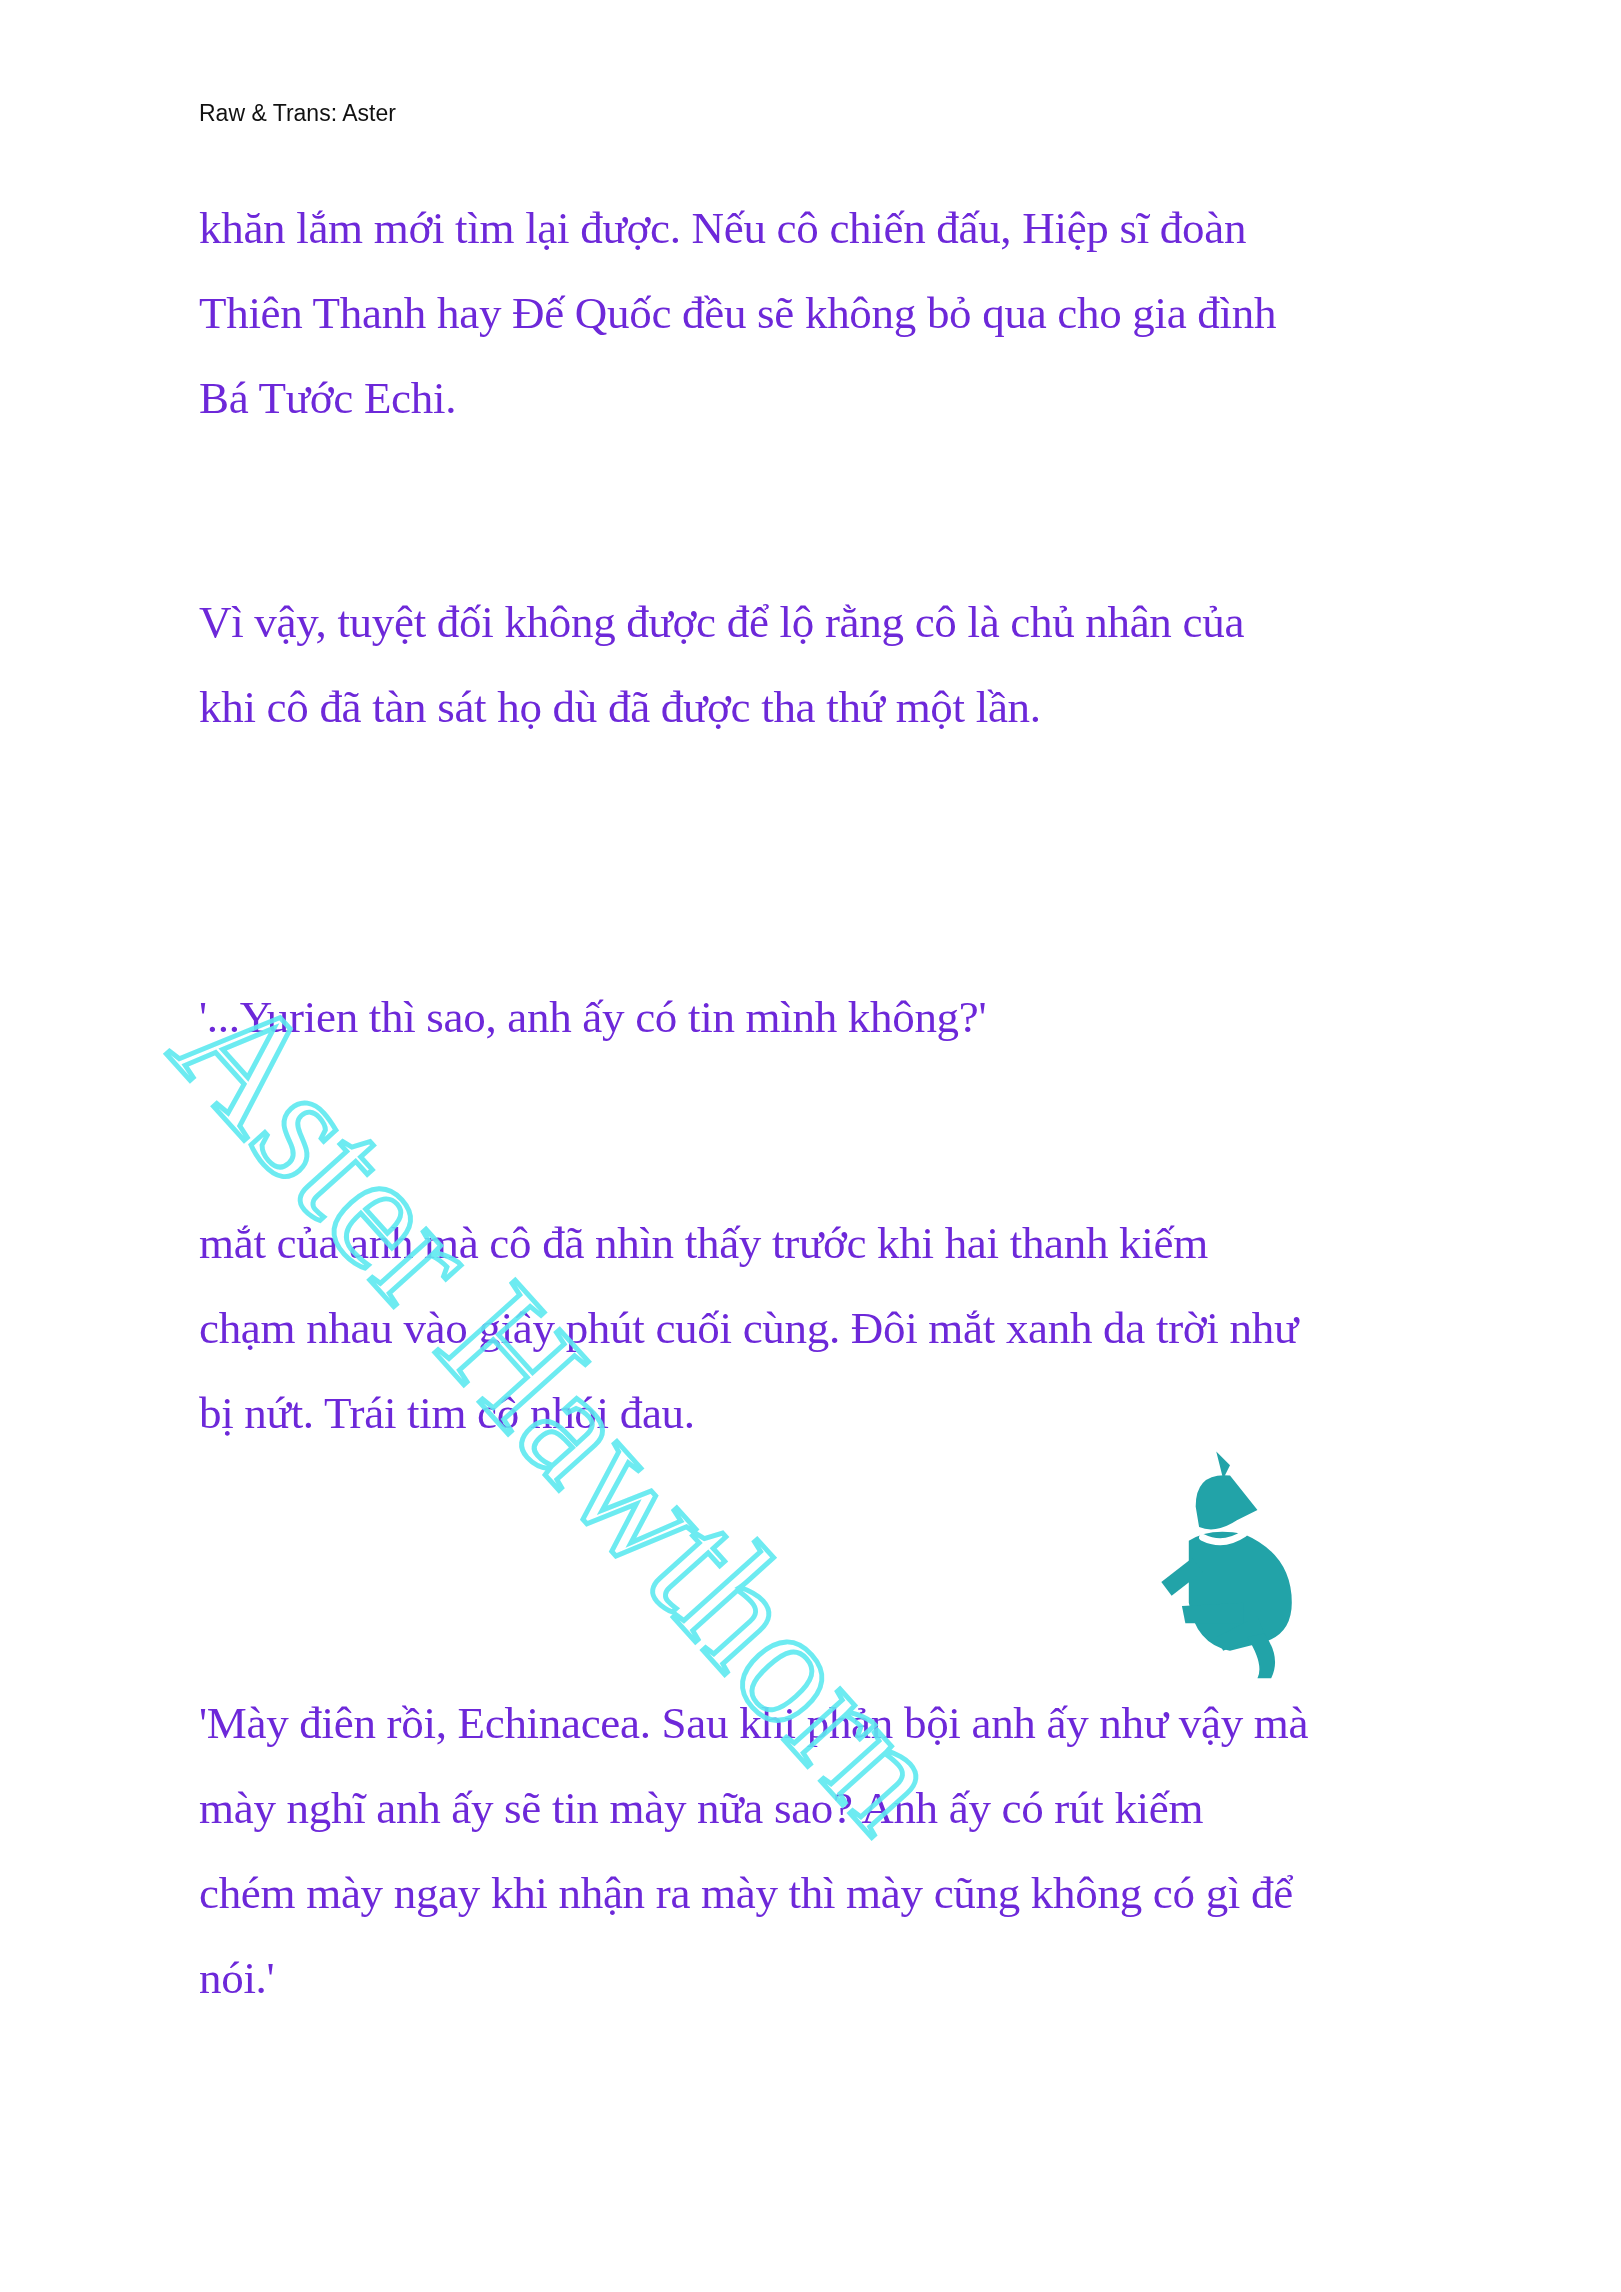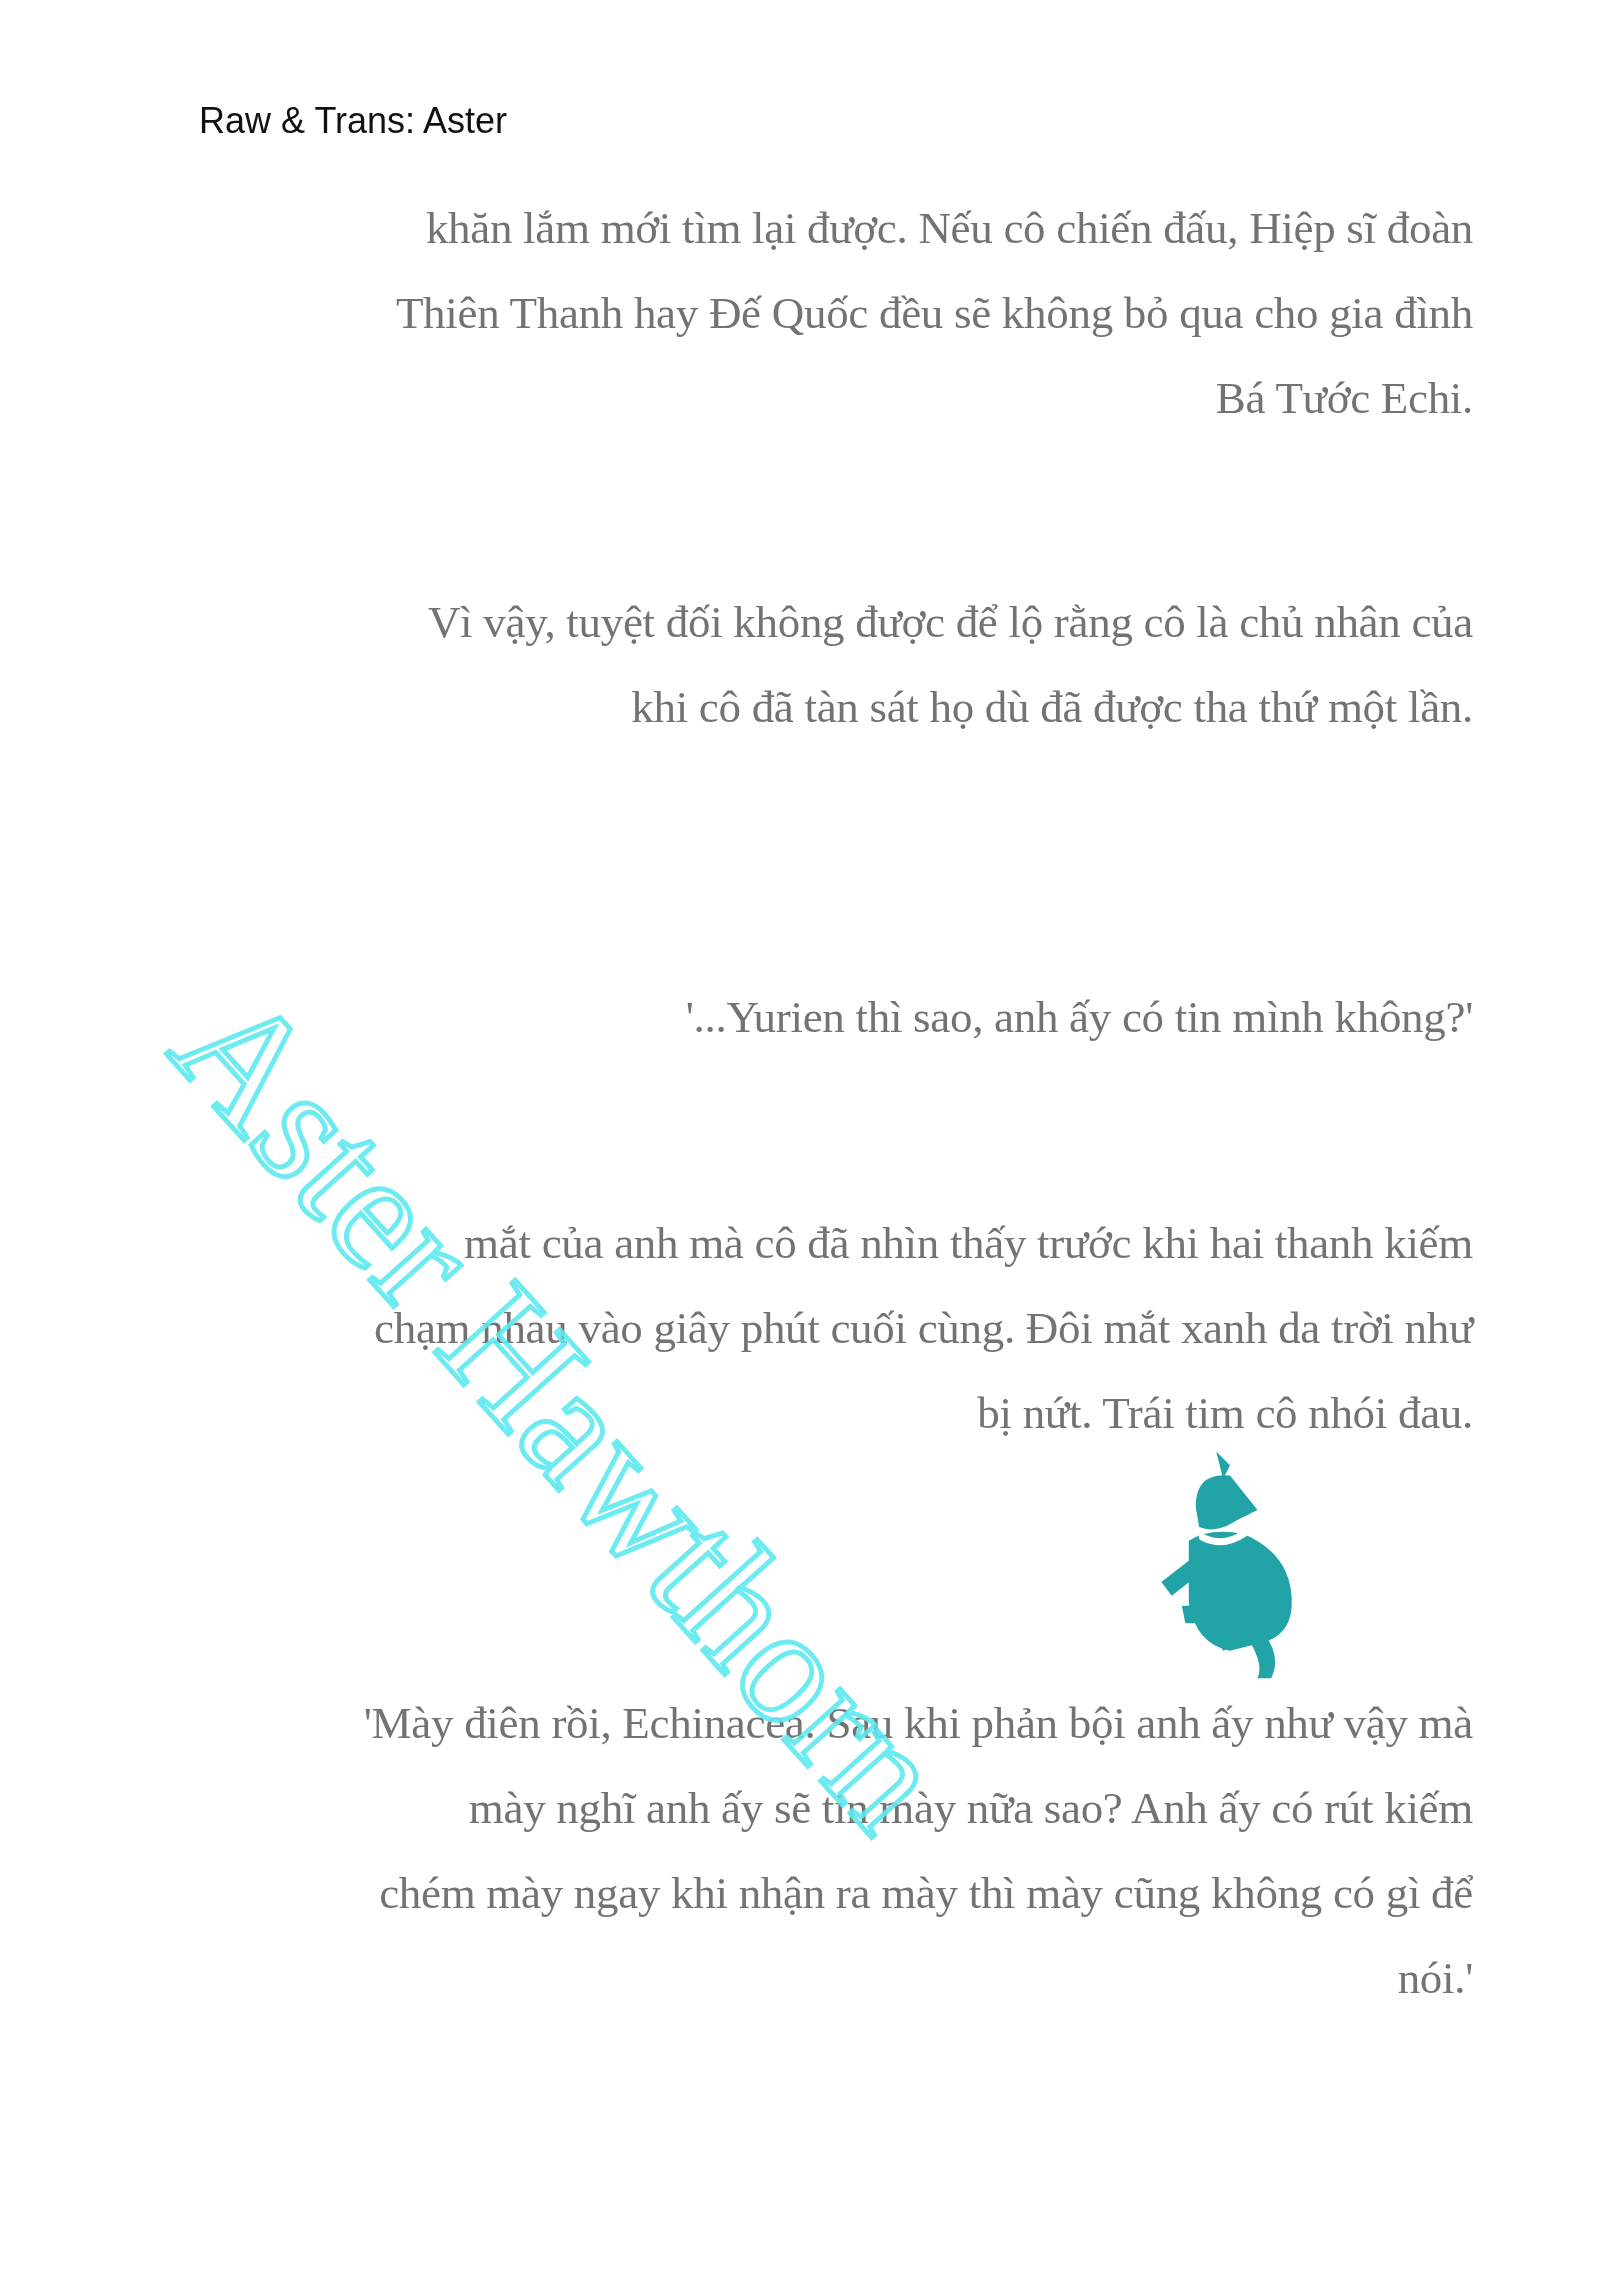--- a/index.html
+++ b/index.html
@@ -1,18 +1,18 @@
 <!DOCTYPE html>
 <html><head>
 <meta charset="utf-8">
 <style>
   html, body { margin:0; padding:0; background:#ffffff; }
   body { width:1621px; height:2293px; position:relative; overflow:hidden; }
-  .header { position:absolute; left:199px; top:100px; font-family:"Liberation Sans", sans-serif; font-size:36px; color:#111; }
-  .p { position:absolute; left:199px; font-family:"Liberation Serif", serif; font-size:45px; line-height:85px; color:#737373; width:1274px; margin:0; letter-spacing:-0.3px;text-align:right; }
+  .header { position:absolute; left:199px; top:100px; font-family:"Liberation Sans", sans-serif; font-size:23px; color:#111; }
+  .p { position:absolute; left:199px; font-family:"Liberation Serif", serif; font-size:45px; line-height:85px; color:#6d28d9; width:1274px; margin:0; letter-spacing:-0.3px; }
   .line { display:block; white-space:nowrap; }
   .watermark { position:absolute; left:206px; top:921px; transform:rotate(48deg); transform-origin:left center; font-family:"Liberation Serif", serif; font-size:165px; color:transparent; -webkit-text-stroke:4.9px #5ee9f0; white-space:nowrap; opacity:0.9; pointer-events:none; }
   .cat { position:absolute; left:1127px; top:1421px; width:206px; height:274px; }
 </style>
 </head>
 <body>
 
 <div class="header">Raw &amp; Trans: Aster</div>
 
 <div class="p" style="top:186px">

